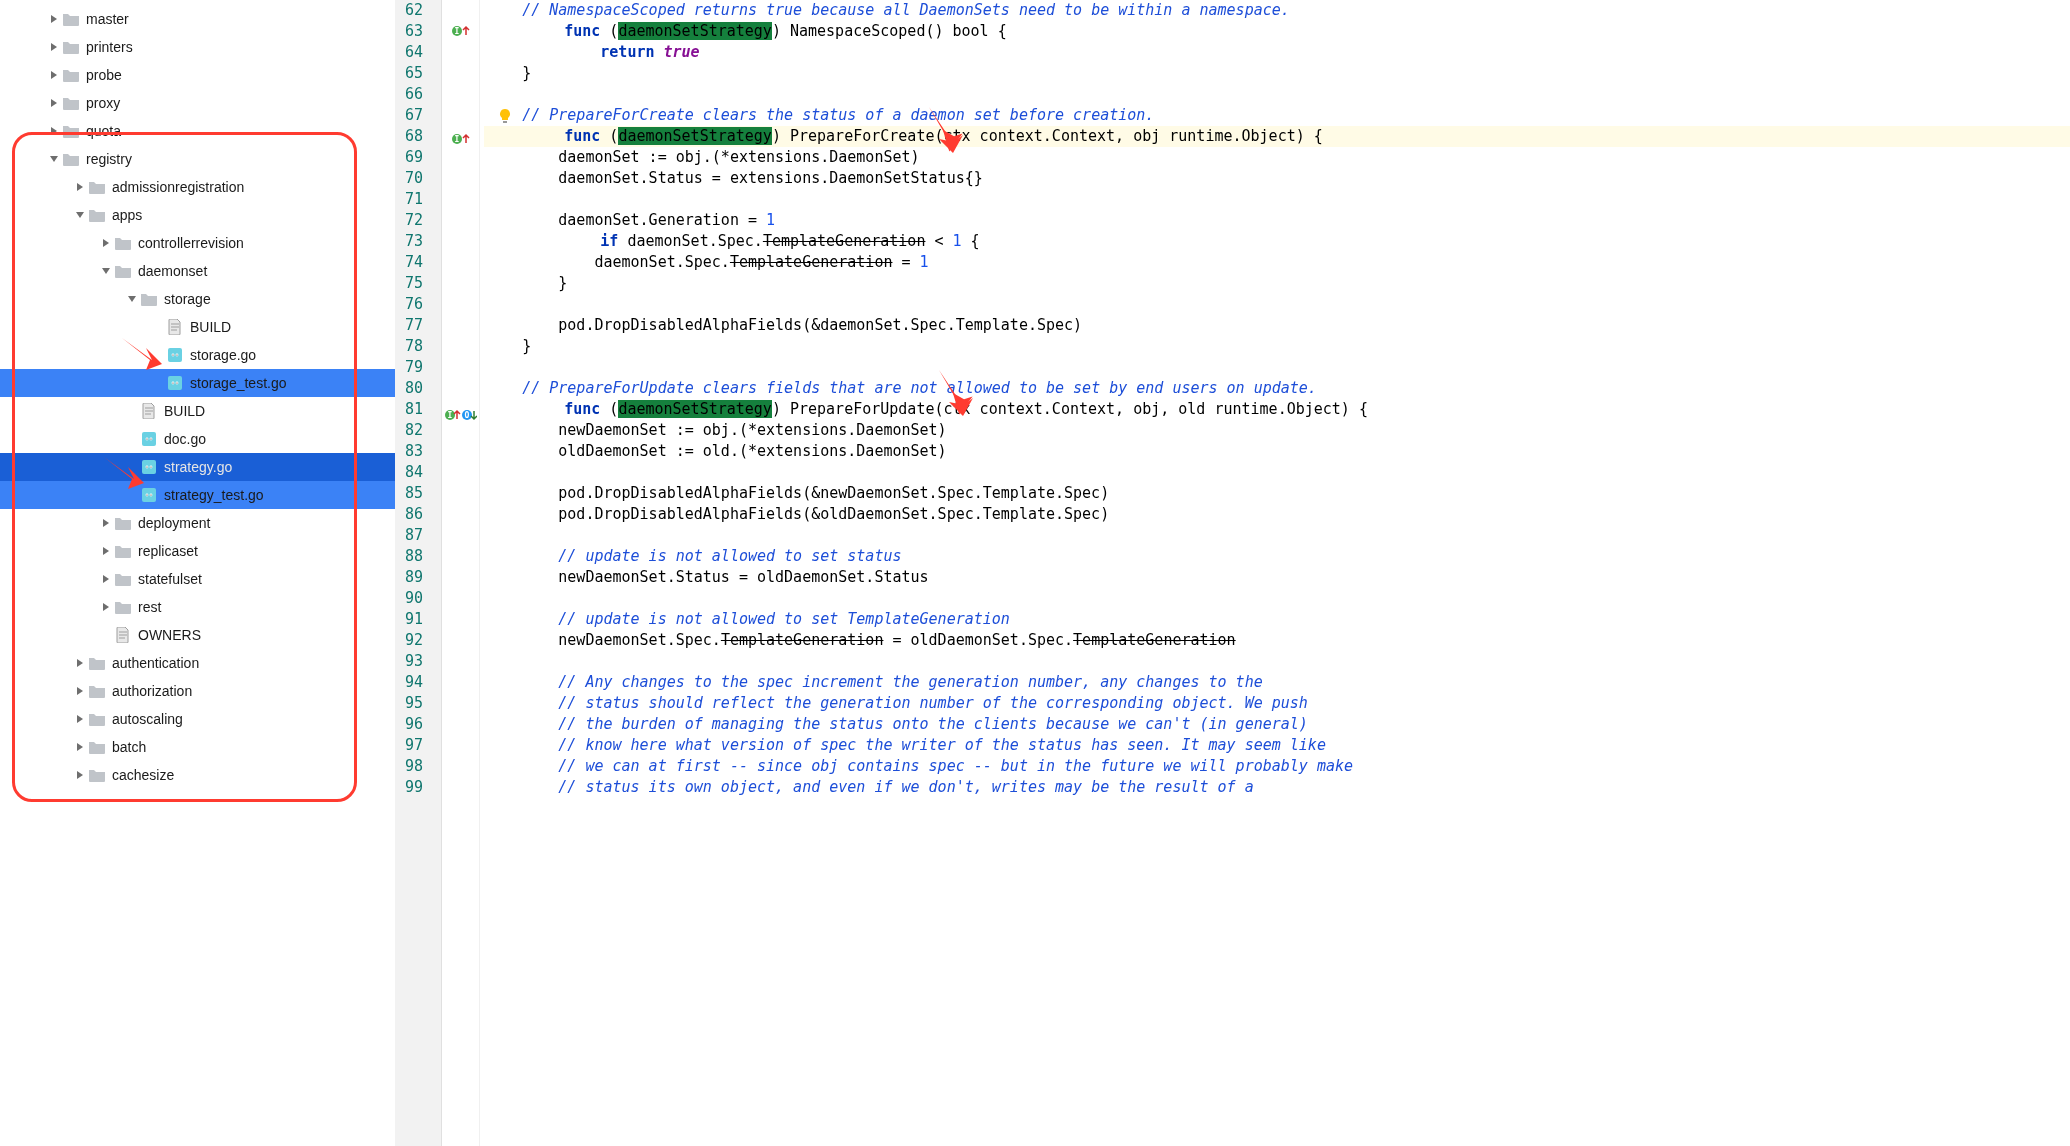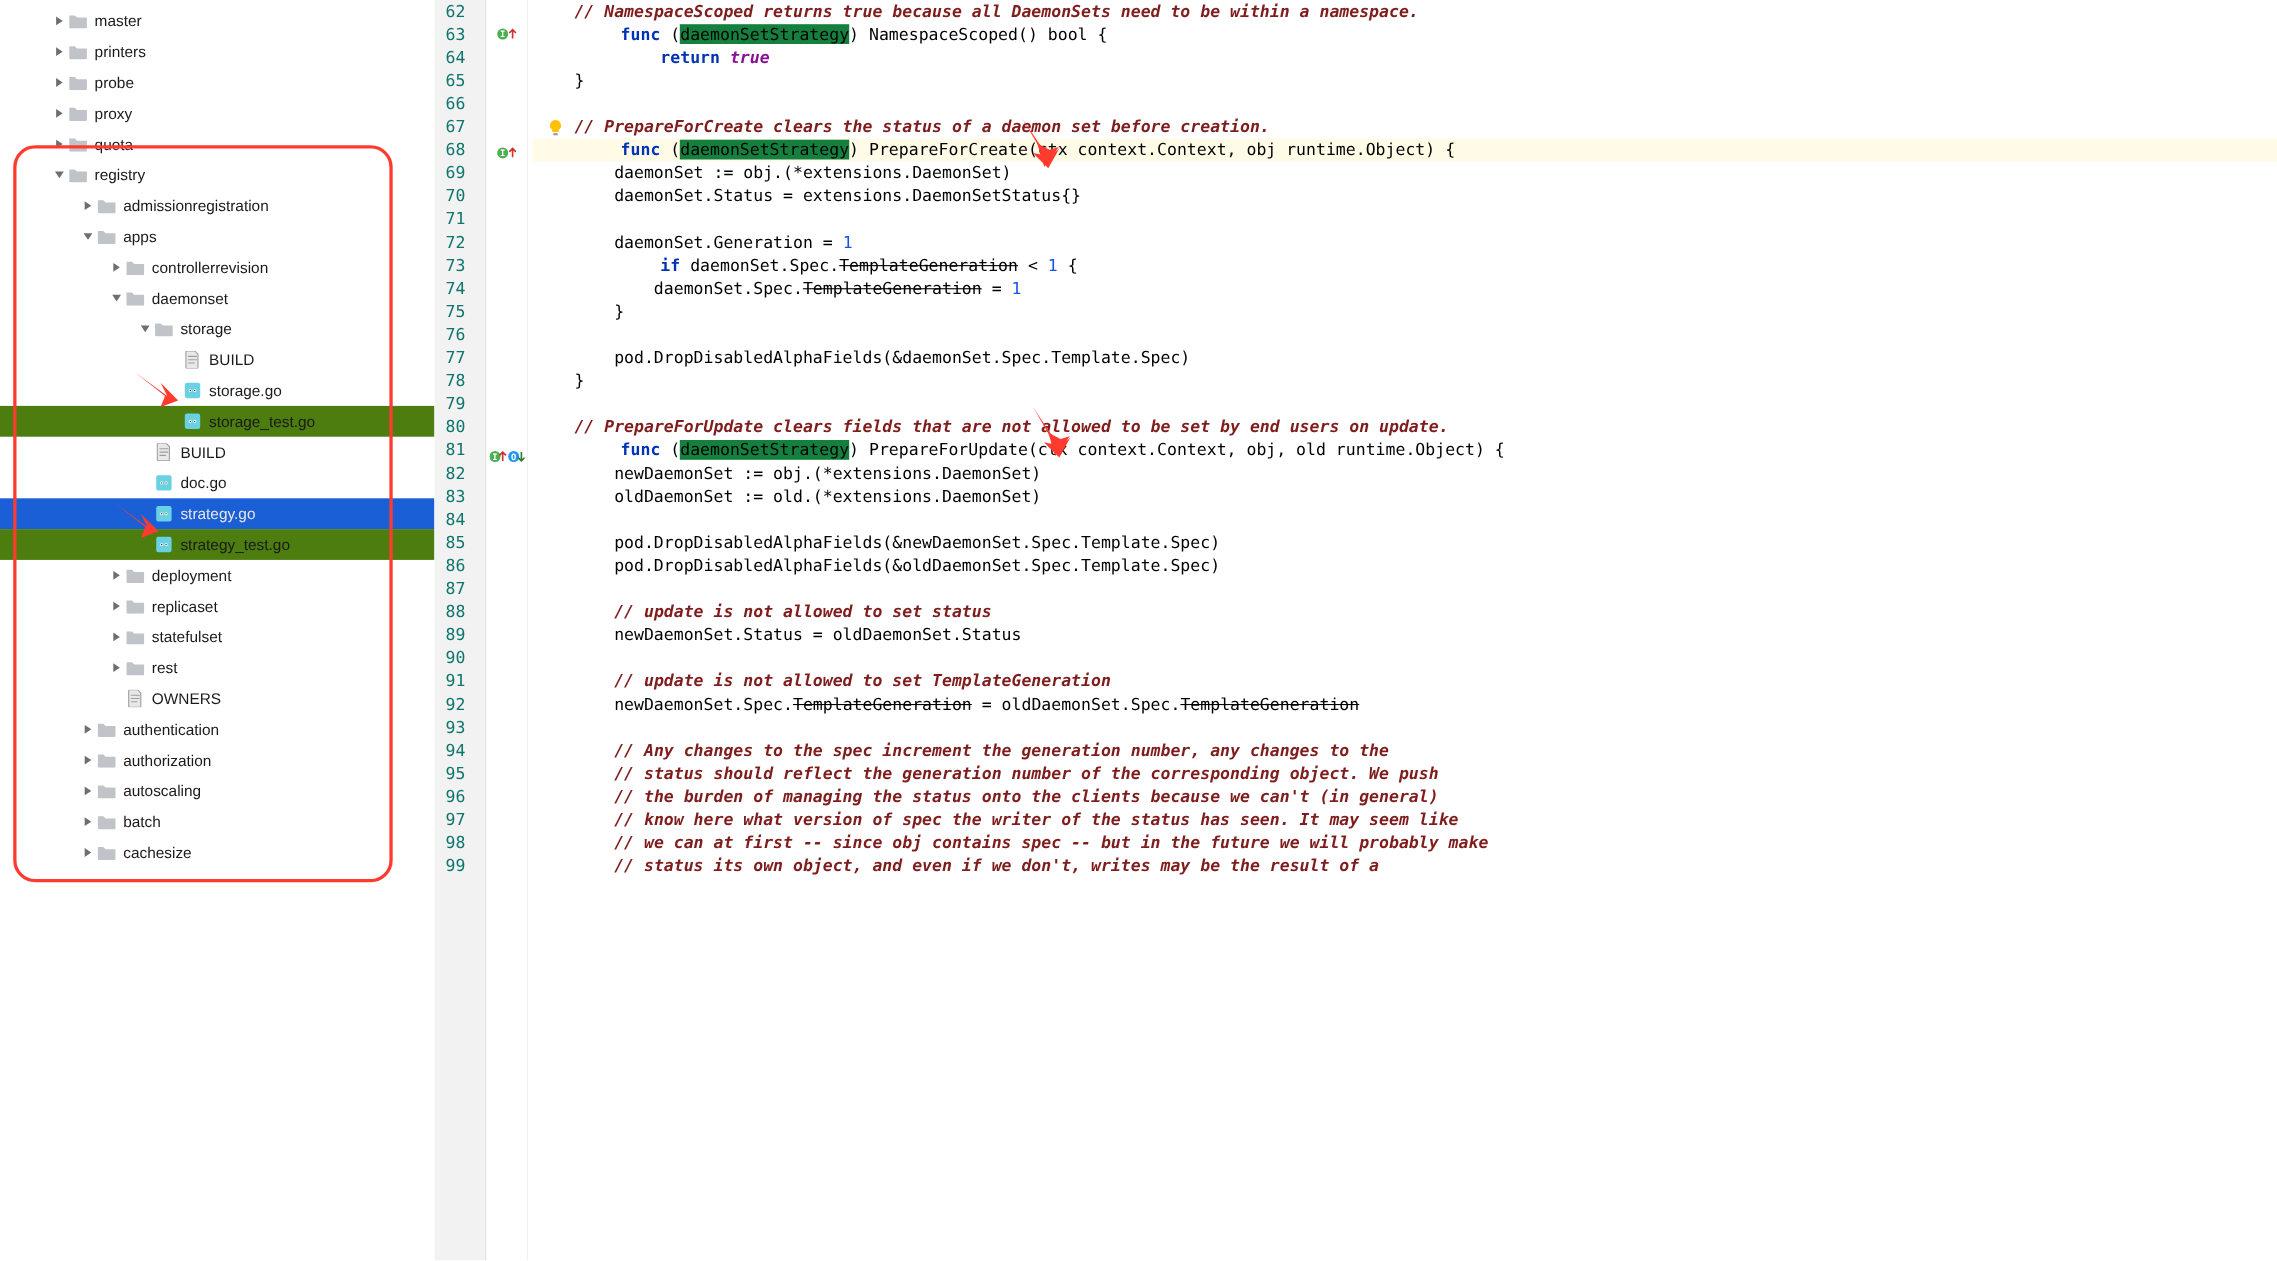--- a/index.html
+++ b/index.html
@@ -23,21 +23,21 @@
     align-items: center;
     height: 28px;
     padding-left: 0;
     white-space: nowrap;
   }
   .tree-row.selected {
     background: #1a5fd6;
     color: #fff;
   }
   .tree-row.highlight {
-    background: #4d7c0f;
+    background: #3b82f6;
   }
   .tree-row .arrow {
     width: 16px;
     height: 16px;
     display: inline-flex;
     align-items: center;
     justify-content: center;
     color: #6e6e6e;
   }
   .tree-row.selected .arrow { color: #fff; }
@@ -92,21 +92,21 @@
     line-height: 21px;
     white-space: pre;
   }
   .code {
     flex: 1;
     padding-left: 4px;
     overflow-x: auto;
   }
   .code .line { padding-left: 2px; }
   .code .line.hl { background: #fffbe6; }
-  .c-comment { color: #7f1d1d; font-style: italic; font-weight: bold; }
+  .c-comment { color: #1d4ed8; font-style: italic; }
   .c-keyword { color: #0033b3; font-weight: bold; margin-left: 42px; }
   .c-literal { color: #871094; font-weight: bold; font-style: italic;}
   .c-num { color: #1750eb; }
   .c-bg { background: #15803d; }
   .c-strike { text-decoration: line-through; }
 
   svg { display: block; }
 </style>
 </head>
 <body>

